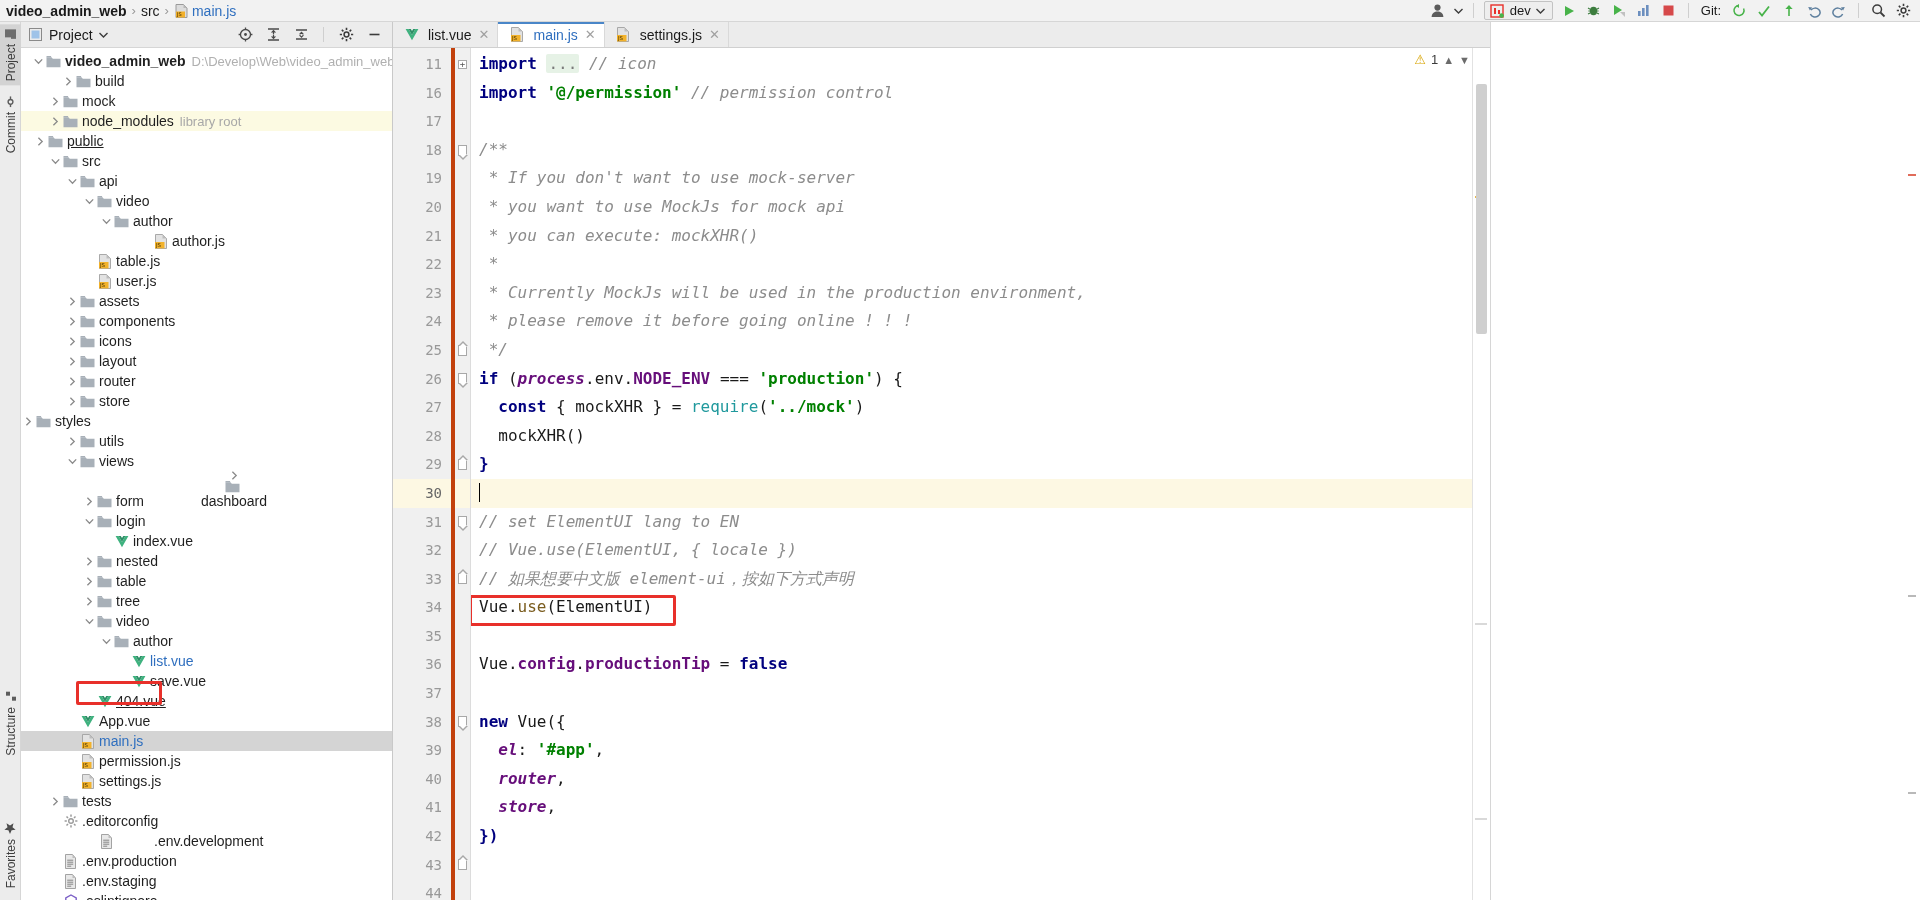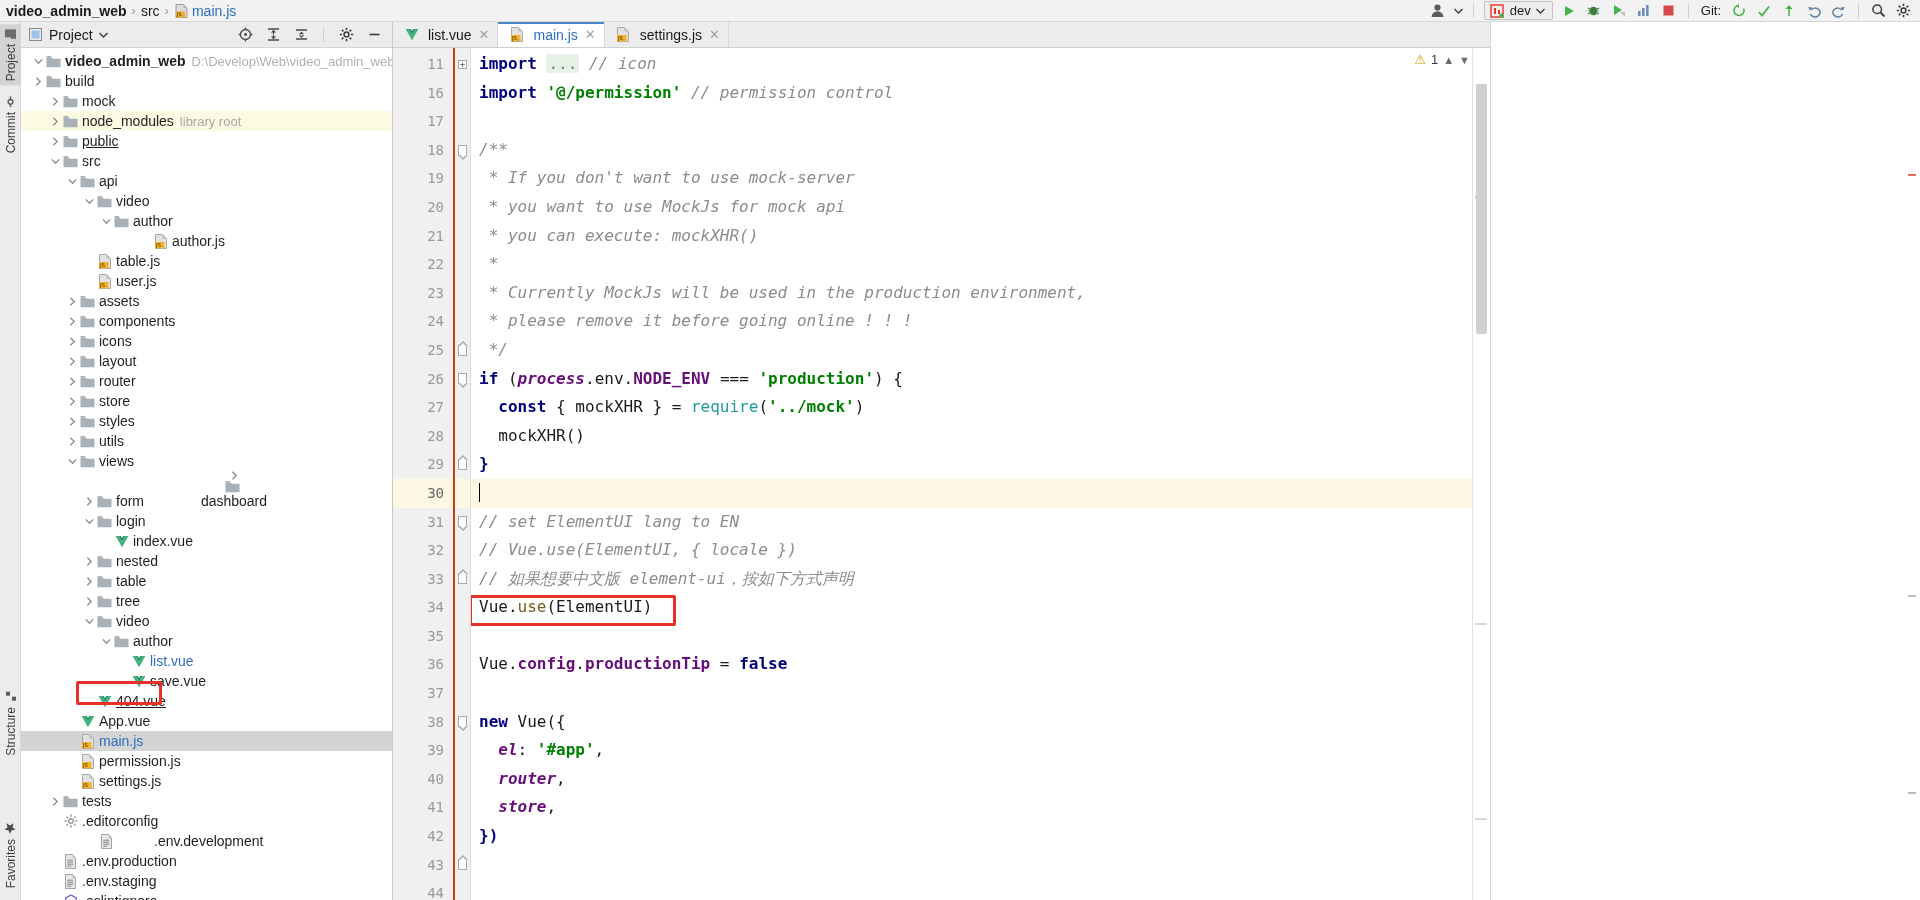--- a/index.html
+++ b/index.html
@@ -156,21 +156,21 @@
     background: #4a86c8;
   }
   .tab-label.blue { color: #2f6fbf; }
   .tab-close { color: #a0a0a0; font-size: 13px; margin-left: 2px; }
 
   .editor-main { flex: 1; display: flex; min-height: 0; position: relative; background: #ffffff; }
 
   .gutter {
     width: 62px; min-width: 62px;
     background: #f0f0f0;
-    border-right: 2px solid #c2410c;
+    border-right: 4px solid #c2410c;
     padding-top: 2px;
   }
   .fold-col {
     width: 16px; min-width: 16px;
     background: #f0f0f0;
     border-right: 1px solid #dcdcdc;
     padding-top: 2px;
   }
   .code-col { flex: 1; position: relative; padding-top: 2px; overflow: hidden; }
 
@@ -557,21 +557,21 @@
             </span>
             <span class="tree-icon">
               <svg width="15" height="13" viewBox="0 0 15 13">
                 <path d="M0.5 2.2 h5 l1.3 1.5 h7.7 v8.6 h-14 z" fill="#a8b0b8"></path>
                 <path d="M0.5 1 h4.6 v1.3 h-4.6 z" fill="#a8b0b8"></path>
               </svg>
             </span>
             <span class="tree-label bold">video_admin_web</span>
             <span class="tree-hint path">D:\Develop\Web\video_admin_web</span>
           </div>
-          <div class="tree-row" style="padding-left: 10px;">
+          <div class="tree-row" style="padding-left: 40px;">
             <span class="twisty">
               <svg width="7" height="9" viewBox="0 0 7 9">
                 <path d="M1.4 0.8 L5.2 4.5 L1.4 8.2" stroke="#8a8a8a" stroke-width="1.3" fill="none"></path>
               </svg>
             </span>
             <span class="tree-icon">
               <svg width="15" height="13" viewBox="0 0 15 13">
                 <path d="M0.5 2.2 h5 l1.3 1.5 h7.7 v8.6 h-14 z" fill="#a8b0b8"></path>
                 <path d="M0.5 1 h4.6 v1.3 h-4.6 z" fill="#a8b0b8"></path>
               </svg>
@@ -600,21 +600,21 @@
             </span>
             <span class="tree-icon">
               <svg width="15" height="13" viewBox="0 0 15 13">
                 <path d="M0.5 2.2 h5 l1.3 1.5 h7.7 v8.6 h-14 z" fill="#a8b0b8"></path>
                 <path d="M0.5 1 h4.6 v1.3 h-4.6 z" fill="#a8b0b8"></path>
               </svg>
             </span>
             <span class="tree-label">node_modules</span>
             <span class="tree-hint">library root</span>
           </div>
-          <div class="tree-row" style="padding-left: 27px; text-decoration: underline;">
+          <div class="tree-row" style="padding-left: 12px; text-decoration: underline;">
             <span class="twisty">
               <svg width="7" height="9" viewBox="0 0 7 9">
                 <path d="M1.4 0.8 L5.2 4.5 L1.4 8.2" stroke="#8a8a8a" stroke-width="1.3" fill="none"></path>
               </svg>
             </span>
             <span class="tree-icon">
               <svg width="15" height="13" viewBox="0 0 15 13">
                 <path d="M0.5 2.2 h5 l1.3 1.5 h7.7 v8.6 h-14 z" fill="#a8b0b8"></path>
                 <path d="M0.5 1 h4.6 v1.3 h-4.6 z" fill="#a8b0b8"></path>
               </svg>
@@ -790,21 +790,21 @@
               </svg>
             </span>
             <span class="tree-icon">
               <svg width="15" height="13" viewBox="0 0 15 13">
                 <path d="M0.5 2.2 h5 l1.3 1.5 h7.7 v8.6 h-14 z" fill="#a8b0b8"></path>
                 <path d="M0.5 1 h4.6 v1.3 h-4.6 z" fill="#a8b0b8"></path>
               </svg>
             </span>
             <span class="tree-label">store</span>
           </div>
-          <div class="tree-row" style="padding-left: 44px;">
+          <div class="tree-row" style="">
             <span class="twisty">
               <svg width="7" height="9" viewBox="0 0 7 9">
                 <path d="M1.4 0.8 L5.2 4.5 L1.4 8.2" stroke="#8a8a8a" stroke-width="1.3" fill="none"></path>
               </svg>
             </span>
             <span class="tree-icon">
               <svg width="15" height="13" viewBox="0 0 15 13">
                 <path d="M0.5 2.2 h5 l1.3 1.5 h7.7 v8.6 h-14 z" fill="#a8b0b8"></path>
                 <path d="M0.5 1 h4.6 v1.3 h-4.6 z" fill="#a8b0b8"></path>
               </svg>

